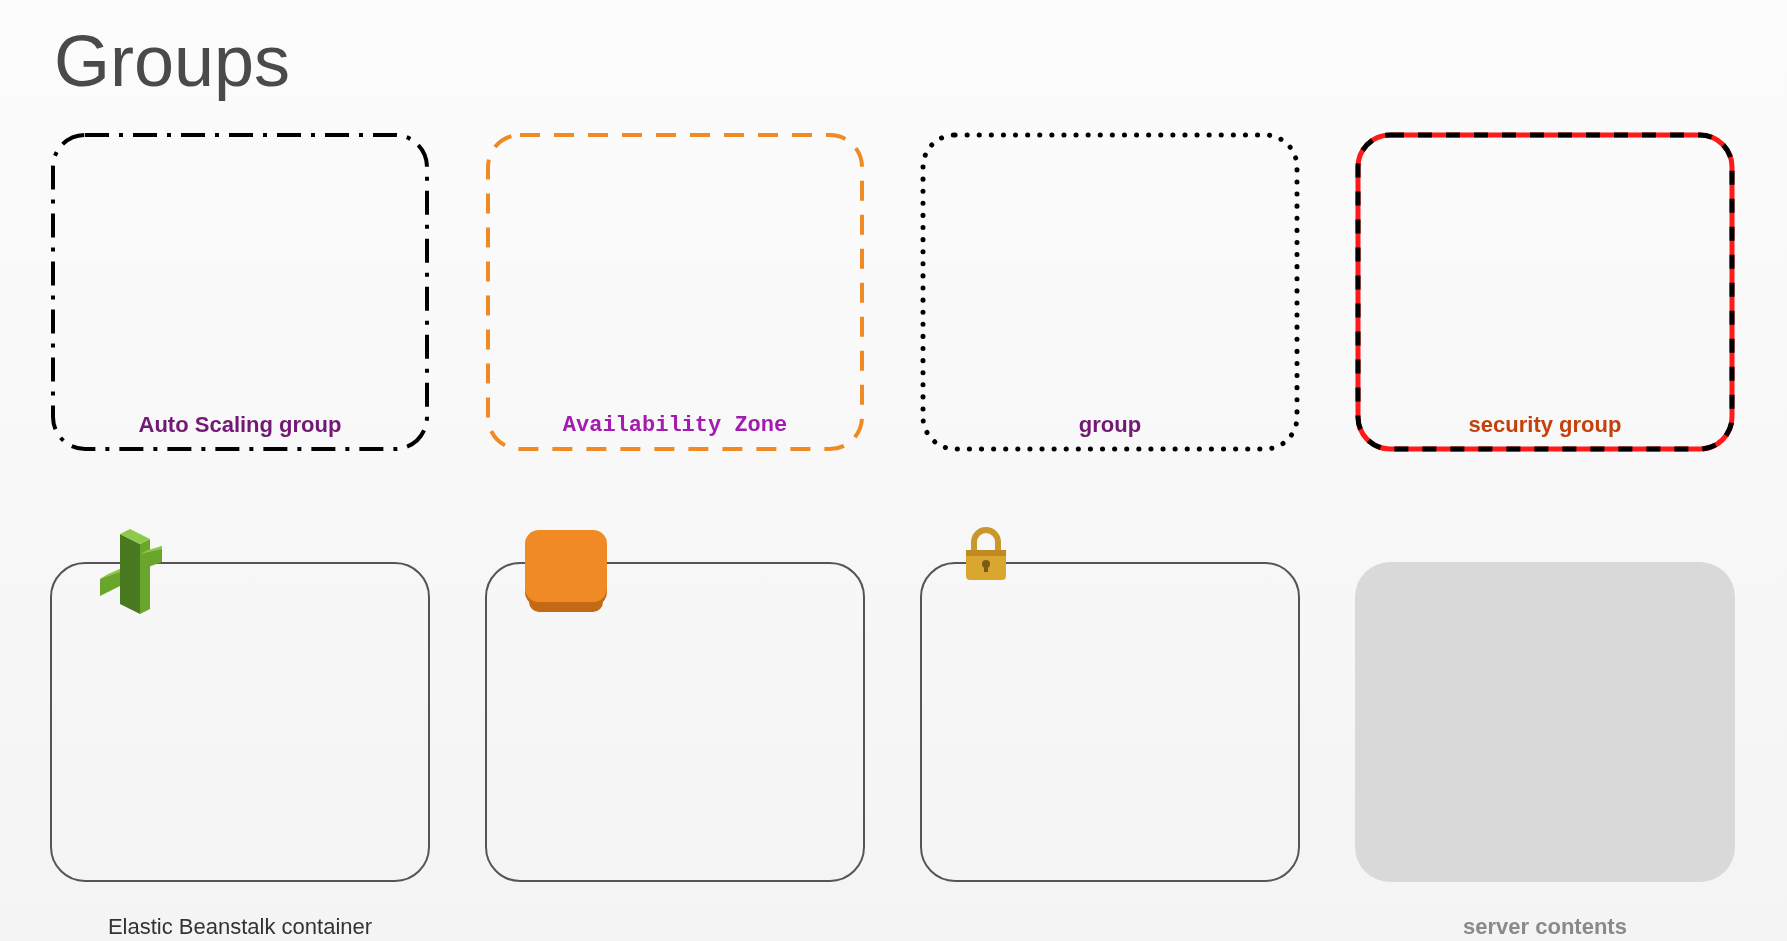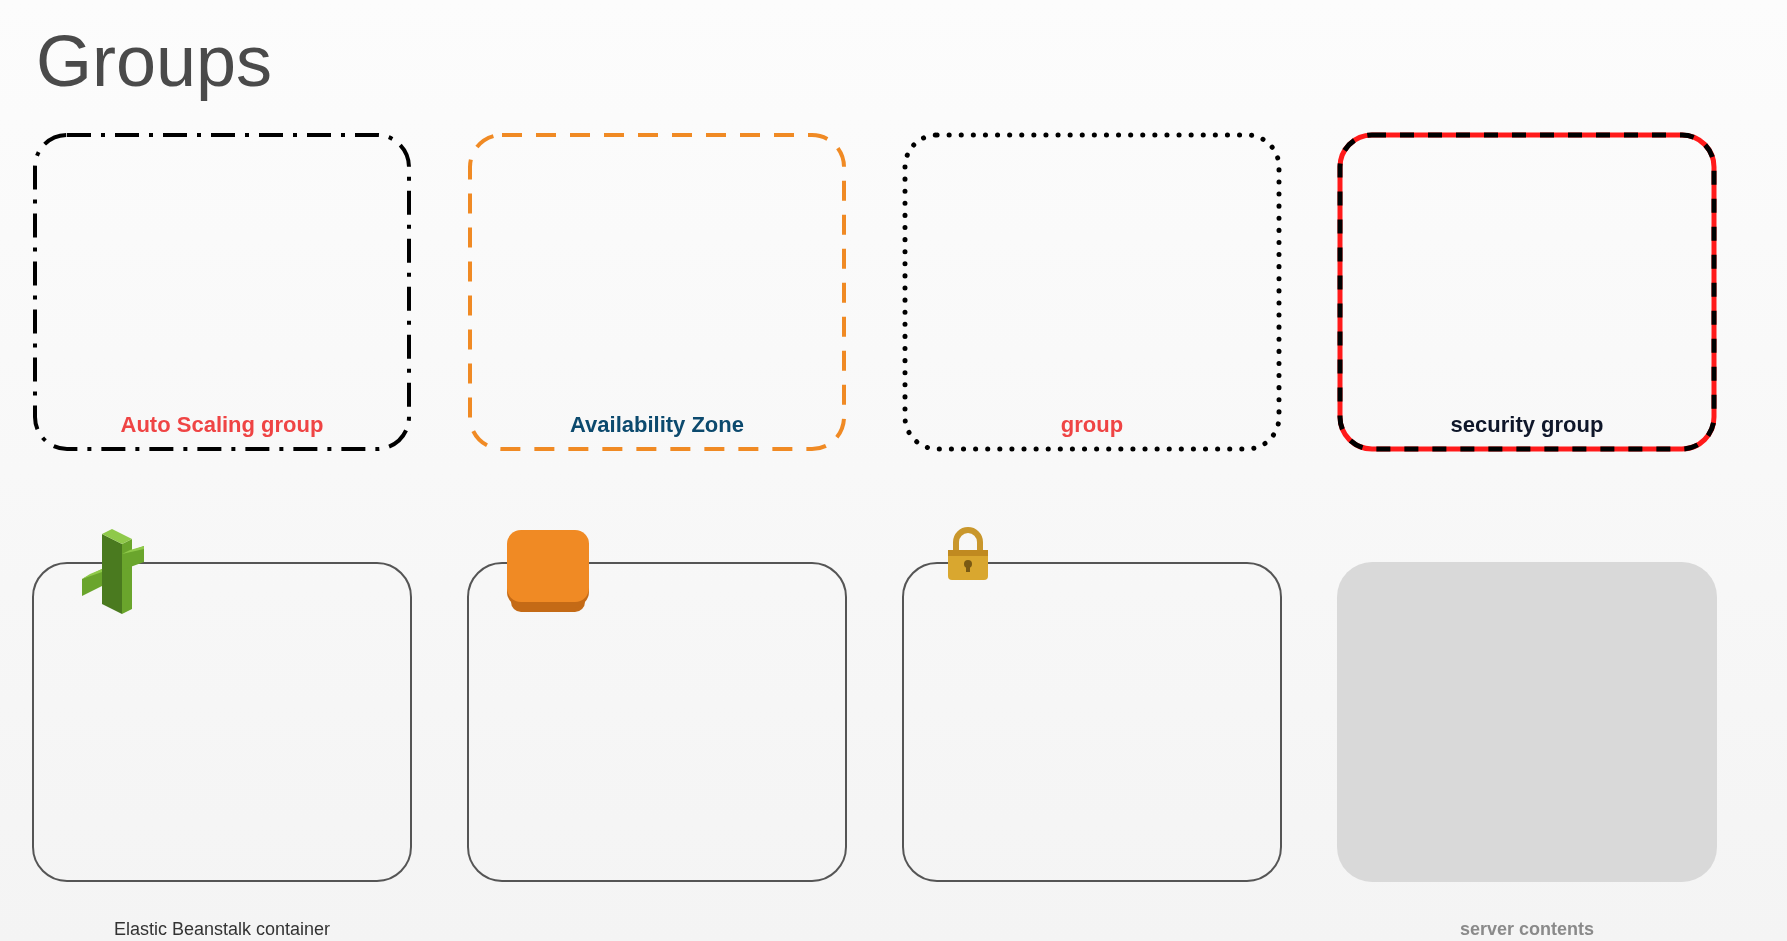--- a/index.html
+++ b/index.html
@@ -11,21 +11,21 @@
     background: linear-gradient(to bottom, #fcfcfc 0%, #f4f4f4 100%);
     color: #333;
     overflow: hidden;
   }
 
   .page {
     position: relative;
     width: 100%;
     height: 100%;
     box-sizing: border-box;
-    padding: 20px 50px 0 32px;
+    padding: 20px 50px 0 50px;
   }
 
   .title {
     font-size: 72px;
     font-weight: 400;
     color: #4a4a4a;
     margin: 0 0 30px 4px;
   }
 
   .grid {
@@ -54,32 +54,32 @@
   
 
   .label-inside {
     position: absolute;
     left: 0;
     right: 0;
     bottom: 34px;
     text-align: center;
     font-size: 22px;
     font-weight: 700;
-    color: #ef4444;
-  }
-  .label-inside.orange { color: #0c4a6e; }
-  .label-inside.darkred { color: #0f172a; margin-top: 48px; }
+    color: #701a75;
+  }
+  .label-inside.orange { color: #a21caf; font-family: Liberation Mono, monospace; }
+  .label-inside.darkred { color: #c2410c; margin-top: 48px; }
 
   .label-below {
     position: absolute;
     left: 0;
     right: 0;
     bottom: -38px;
     text-align: center;
-    font-size: 18px;
+    font-size: 22px;
     font-weight: 400;
     color: #333;
     margin-top: 44px;
   }
   .label-below.grey { color: #8a8a8a; font-weight: 600; }
 
   
   .plain-box {
     position: absolute;
     top: 0;

